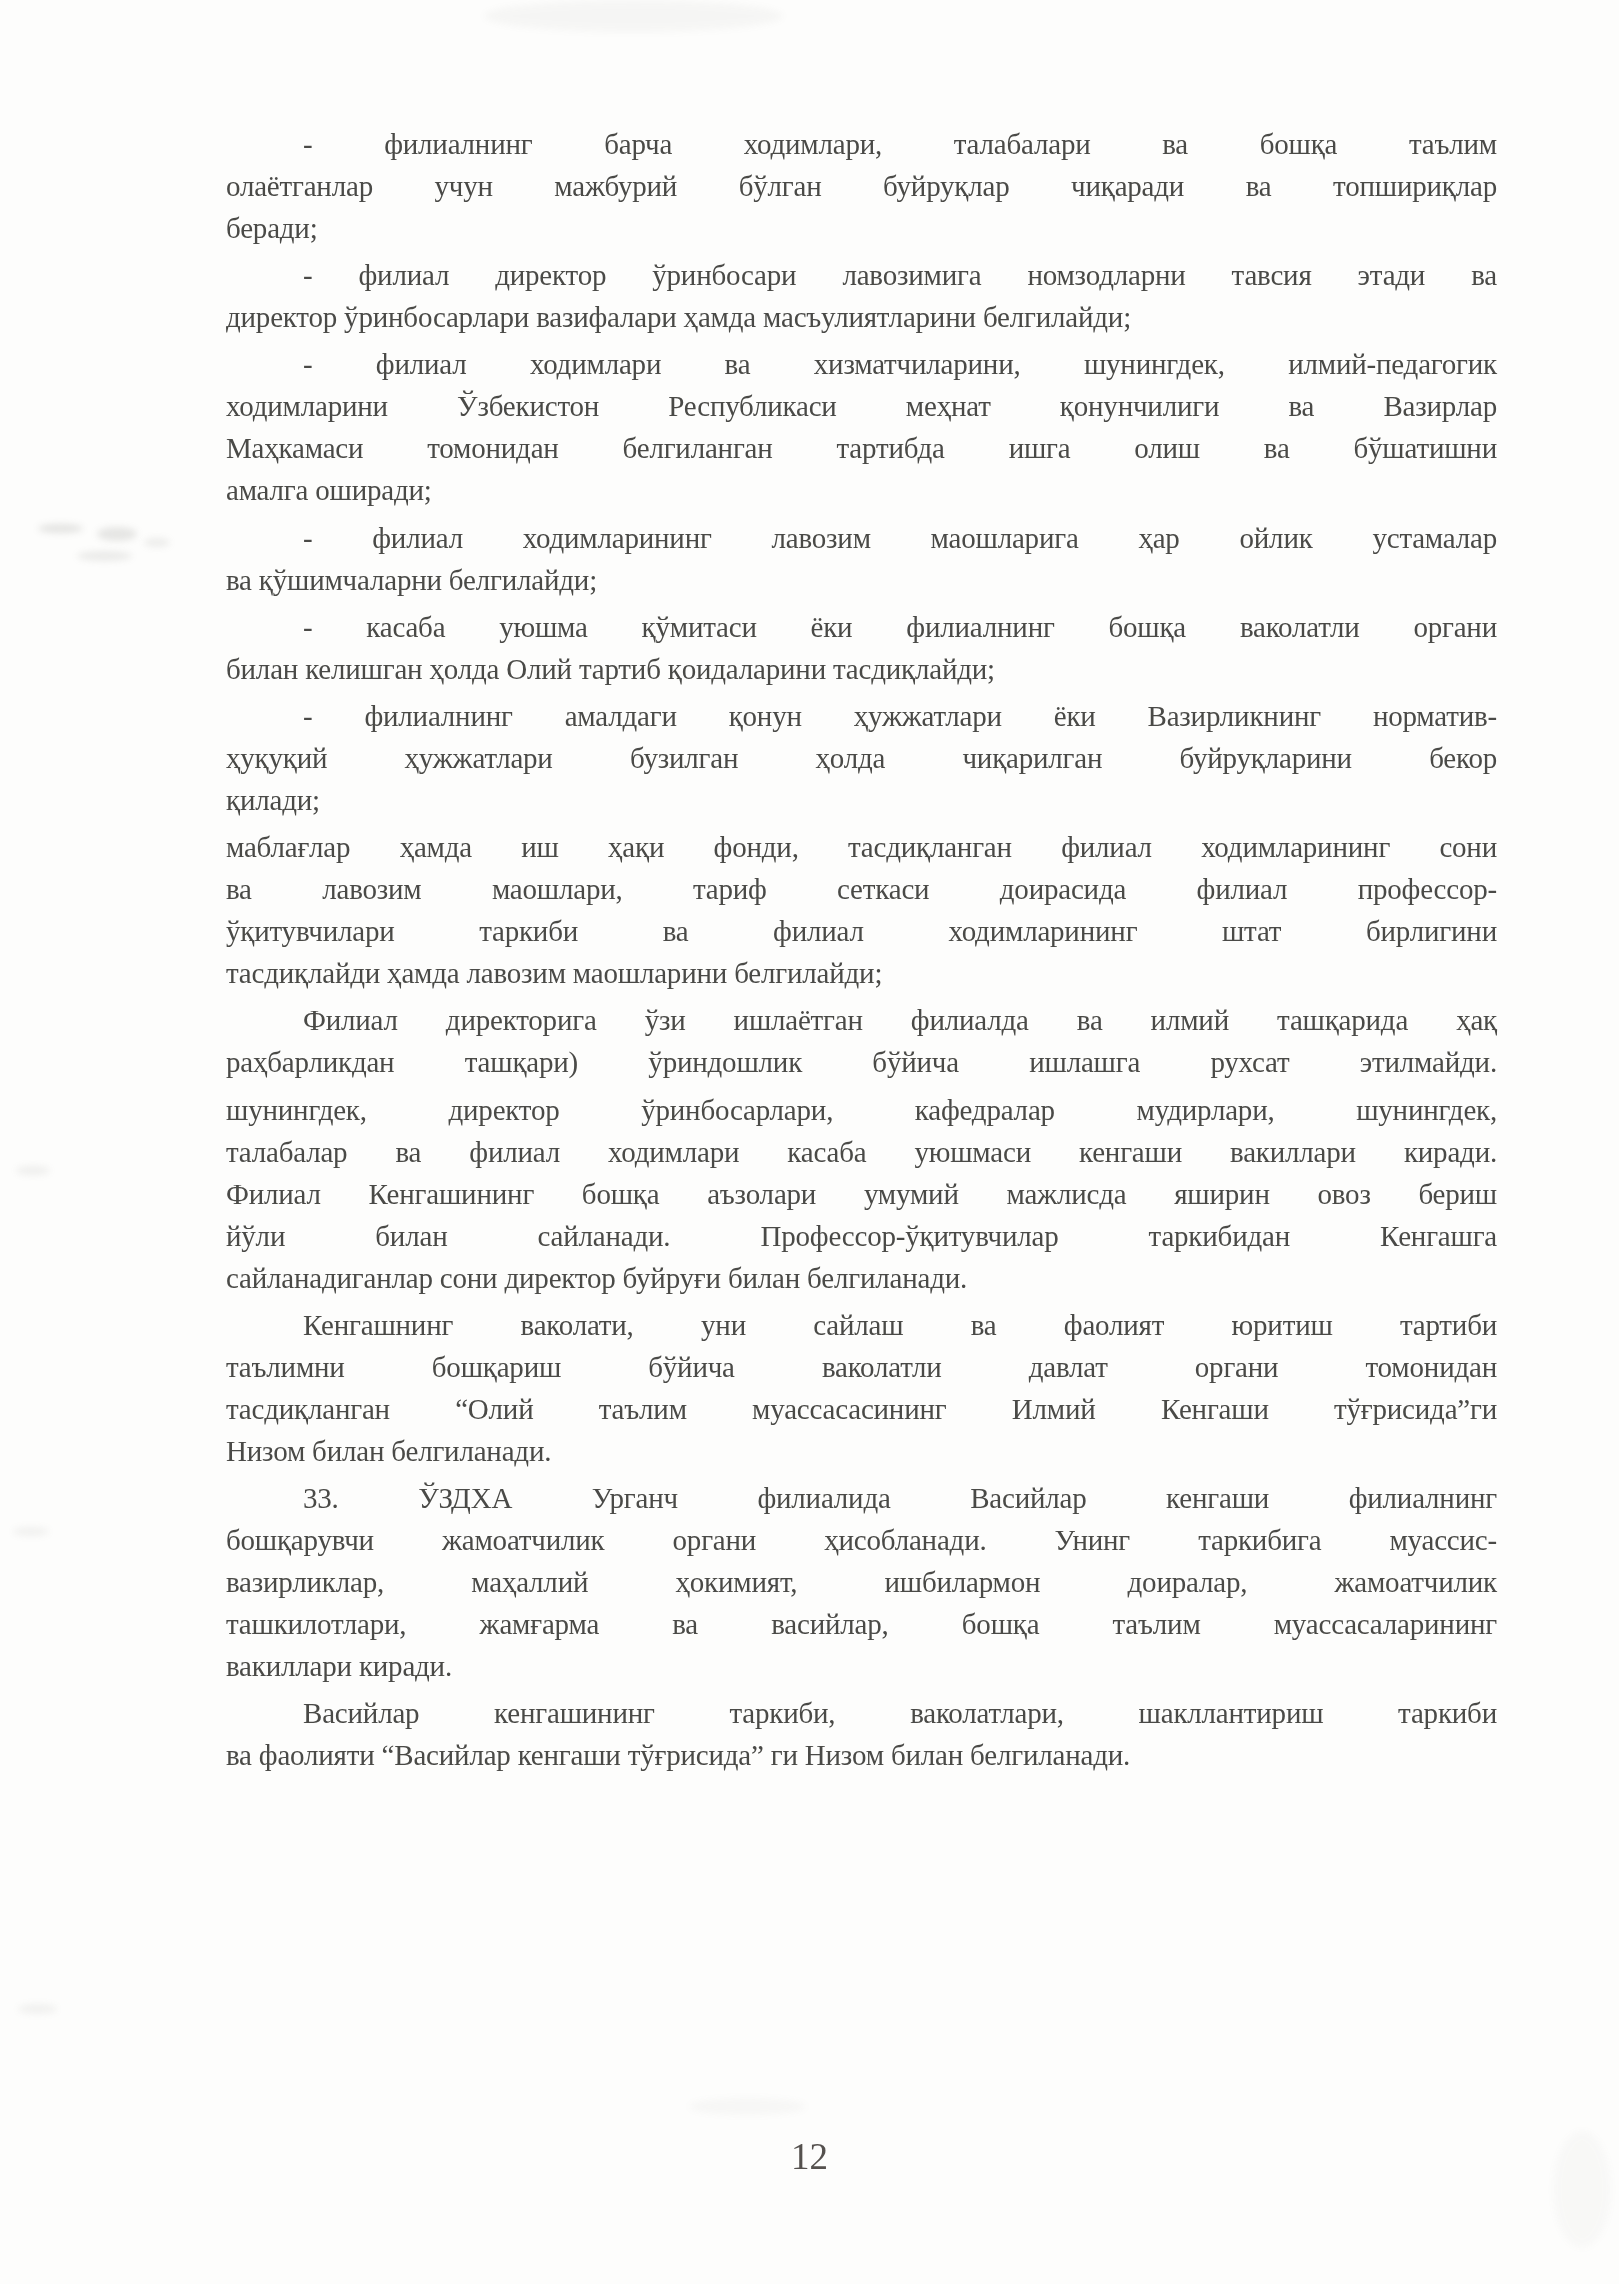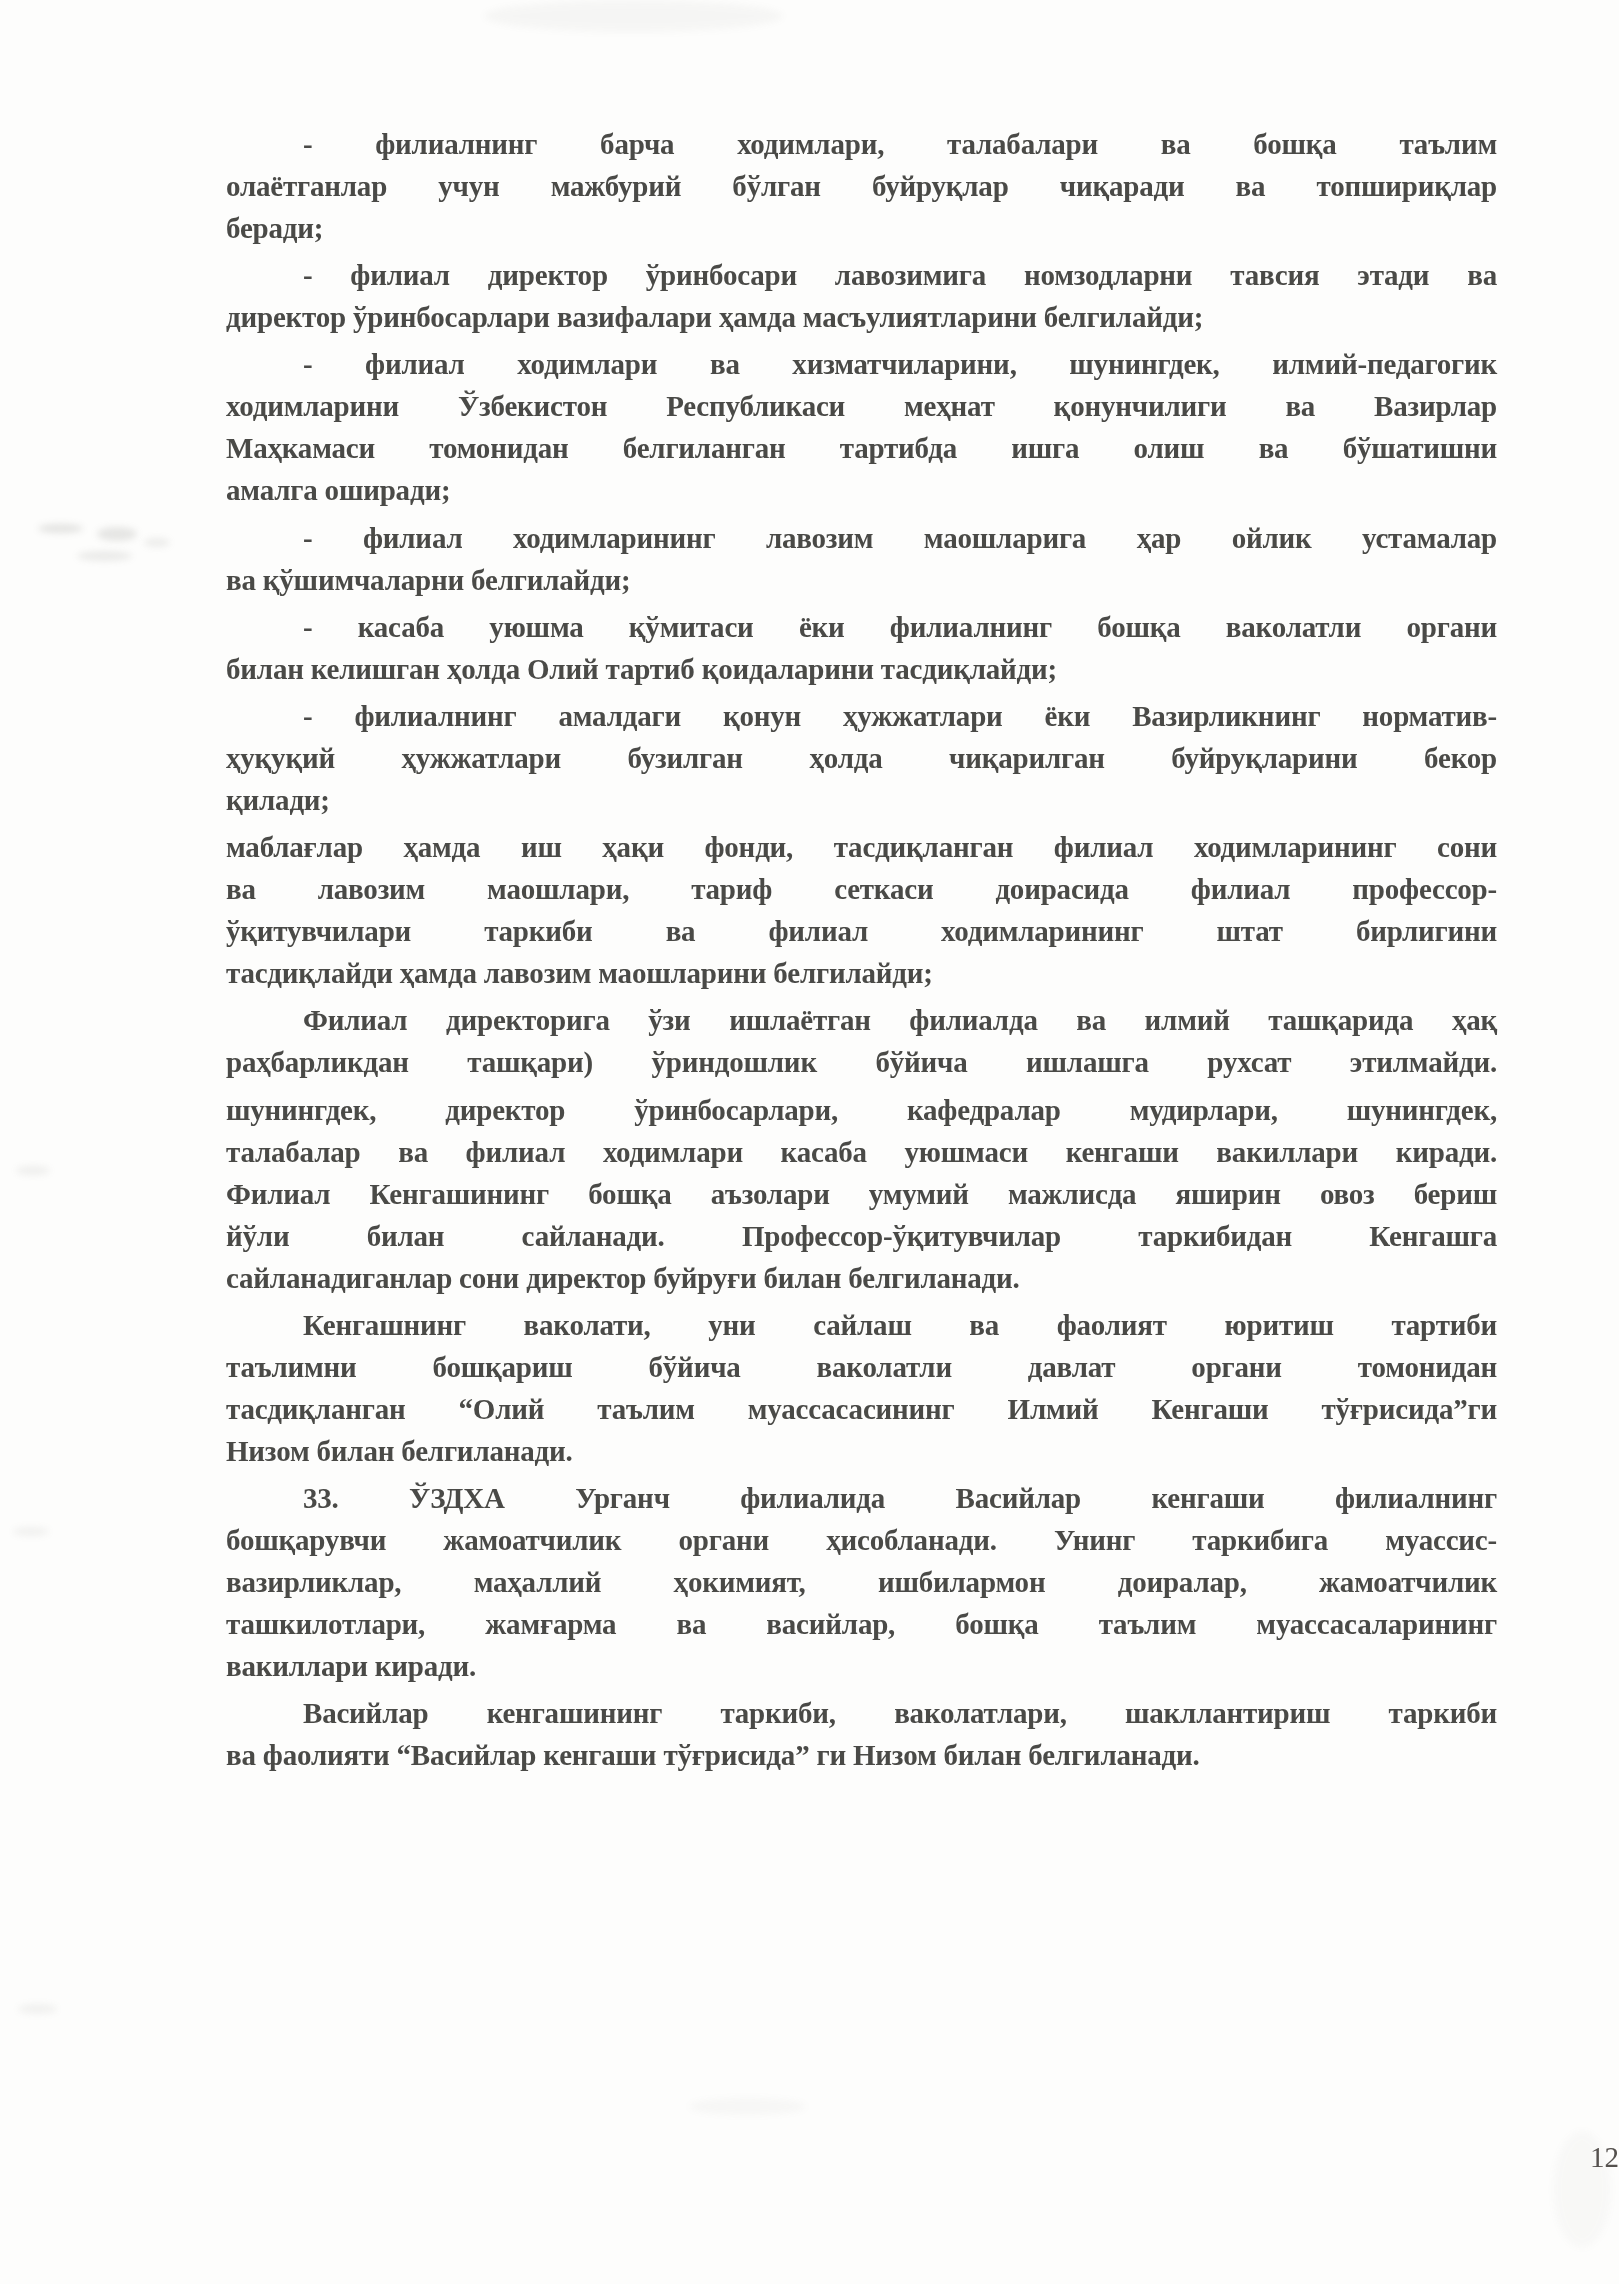--- a/index.html
+++ b/index.html
@@ -20,43 +20,42 @@
     left: 226px;
     top: 123px;
     width: 1271px;
     color: #4a4a47;
     font-size: 29px;
     letter-spacing: -0.2px;
     filter: blur(0.2px);
   }
   .para {
     margin: 0 0 5.2px 0;
-    font-weight: bold;
   }
   .line {
     height: 42px;
     line-height: 42px;
     text-align: justify;
     text-align-last: justify;
     white-space: normal;
   }
   .line.first {
     padding-left: 77px;
   }
   .line.last {
     text-align-last: left;
   }
   .page-number {
     position: absolute;
     top: 2139px;
     left: 0;
     right: 0;
-    text-align: right;
+    text-align: center;
     color: #55514e;
-    font-size: 29px;
+    font-size: 37px;
     line-height: 36px;
     filter: blur(0.2px);
   }
   .smudges {
     position: absolute;
     inset: 0;
     pointer-events: none;
   }
   .smudge {
     position: absolute;

